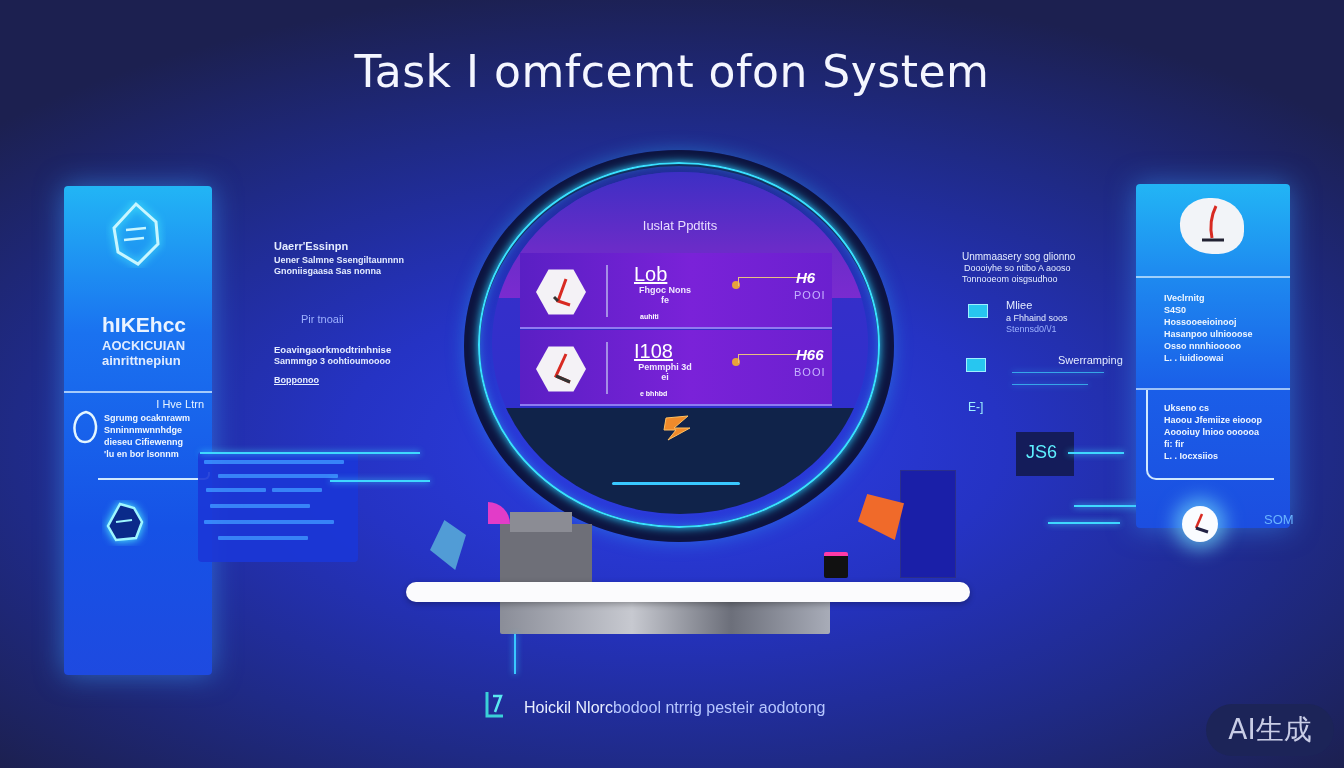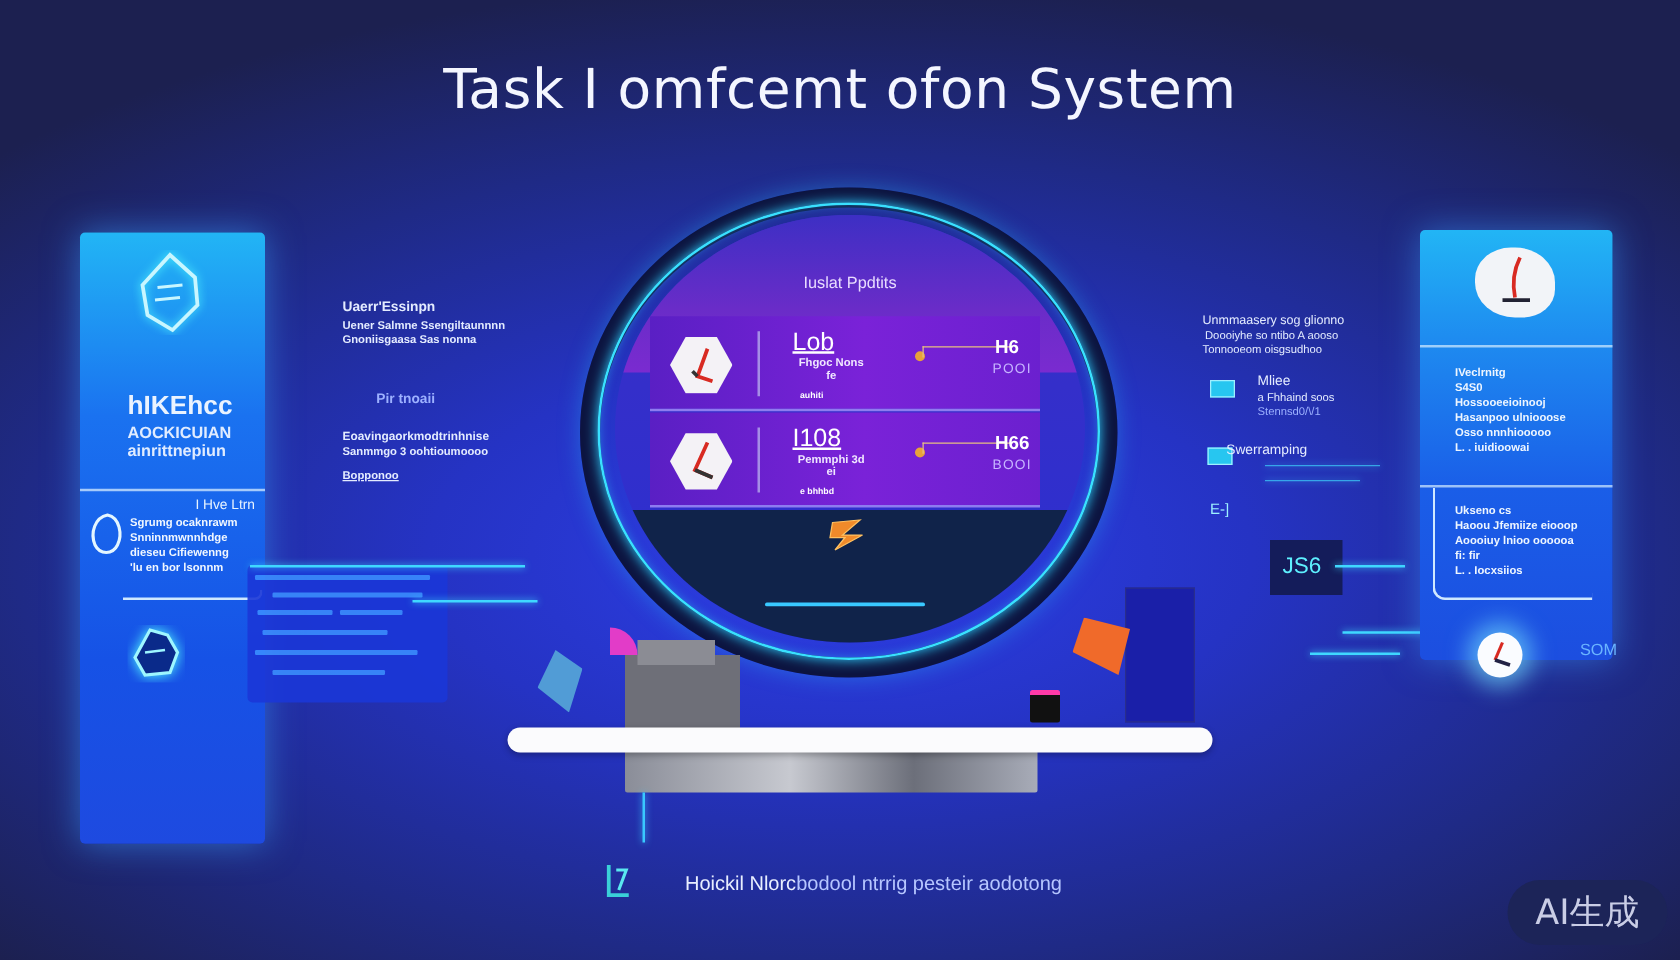--- a/index.html
+++ b/index.html
@@ -31,21 +31,21 @@
   .lp-divider { position: absolute; left: 0; right: 0; top: 205px; height: 2px; background: #d6ecff; opacity: .75; }
   .lp-tag { position: absolute; right: 8px; top: 212px; font-size: 11px; color: #e8f4ff; }
   .lp-icon-mid { position: absolute; left: 6px; top: 222px; width: 32px; height: 40px; }
   .lp-text { position: absolute; left: 40px; top: 226px; font-size: 9px; color: #f0f7ff; line-height: 12px; width: 104px; font-weight: bold; }
   .lp-text div { white-space: nowrap; overflow: hidden; }
   .lp-bracket { position: absolute; left: 34px; top: 286px; width: 112px; height: 8px; border-bottom: 2px solid #cfe8ff; border-right: 2px solid #cfe8ff; border-radius: 0 0 6px 0; }
   .lp-icon-bot { position: absolute; left: 38px; top: 314px; width: 46px; height: 46px; }
 
   
   .lfloat { position: absolute; left: 274px; color: #e4ecff; font-size: 10px; line-height: 11px; font-weight: bold; }
-  .lfloat.dim { color: #9db1ff; font-weight: bold; padding-left: 27px; }
+  .lfloat.dim { color: #9db1ff; font-weight: normal; padding-left: 27px; }
 
   
   .code-block {
     position: absolute; left: 198px; top: 452px; width: 160px; height: 110px;
     background: #1b37d8; border-radius: 4px; opacity: .9;
   }
   .code-line { position: absolute; height: 4px; background: #3a8cff; border-radius: 1px; }
 
   
   .ring-outer {
@@ -82,21 +82,21 @@
     position: absolute; left: 16px; top: 14px; width: 50px; height: 50px;
     background: #f4f2f6;
     clip-path: polygon(25% 5%, 75% 5%, 100% 50%, 75% 95%, 25% 95%, 0% 50%);
   }
   .row-vline { position: absolute; left: 86px; top: 12px; width: 2px; height: 52px; background: #a58ee6; }
   .row-big { position: absolute; left: 114px; top: 10px; font-size: 20px; color: #fff; text-decoration: underline; }
   .row-small { position: absolute; left: 100px; top: 32px; font-size: 9px; color: #f0e8ff; line-height: 10px; font-weight: bold; width: 90px; text-align: center; }
   .row-tiny { position: absolute; left: 120px; top: 60px; font-size: 7px; color: #fff; font-weight: bold; }
   .row-dot { position: absolute; left: 212px; top: 28px; width: 8px; height: 8px; border-radius: 50%; background: #e8a23a; }
   .row-leader { position: absolute; left: 218px; top: 24px; width: 72px; height: 9px; border-left: 1px solid #e8c080; border-top: 1px solid #e8c080; }
-  .row-val { position: absolute; left: 276px; top: 16px; font-size: 15px; font-weight: bold; color: #fff; }
+  .row-val { position: absolute; left: 276px; top: 16px; font-size: 15px; font-weight: bold; color: #fff; font-style: italic; }
   .row-sub { position: absolute; left: 274px; top: 36px; font-size: 11px; color: #c6b3ff; letter-spacing: 1px; }
   .ci-foot {
     position: absolute; left: 0; right: 0; top: 236px; height: 110px;
     background: #10234a;
   }
   .foot-logo { position: absolute; left: 168px; top: 6px; width: 36px; height: 28px; }
   .foot-label { position: absolute; left: 0; right: 0; top: 38px; text-align: center; font-size: 15px; color: #5de6e8; text-shadow: 0 0 6px #1fb8c8; }
   .foot-arc { position: absolute; left: 120px; top: 74px; width: 128px; height: 3px; background: #39c8ff; border-radius: 2px; }
 
   
@@ -128,21 +128,21 @@
   .crystal { position: absolute; left: 430px; top: 520px; width: 36px; height: 50px; background: #5db6d9; clip-path: polygon(40% 0,100% 30%,70% 100%,0 60%); opacity: .8; }
   .orange-gem { position: absolute; left: 858px; top: 494px; width: 46px; height: 46px; background: #f06a2a; clip-path: polygon(20% 0,100% 20%,80% 100%,0 60%); }
   .dark-panel { position: absolute; left: 900px; top: 470px; width: 56px; height: 108px; background: #1a1fa8; border: 1px solid #2a2e8c; }
   .jar { position: absolute; left: 824px; top: 552px; width: 24px; height: 26px; background: #111; border-top: 4px solid #ff3aa8; border-radius: 2px; }
 
   .stem { position: absolute; left: 514px; top: 634px; width: 2px; height: 40px; background: #39c8ff; box-shadow: 0 0 6px #39c8ff; }
 
   
   .caption-icon { position: absolute; left: 483px; top: 688px; width: 24px; height: 34px; }
   .caption { position: absolute; left: 524px; top: 699px; font-size: 16px; color: #b6c6ff; }
-  .caption .hl { color: #e8eeff; margin-left: 24px; }
+  .caption .hl { color: #e8eeff; }
 
   .ai-badge {
     position: absolute; left: 1206px; top: 704px; width: 128px; height: 52px;
     border-radius: 26px; background: #1c2458;
     display: flex; align-items: center; justify-content: center;
     font-size: 28px; color: #c9cde6;
     font-family: "DejaVu Sans", sans-serif;
   }
 
   .cyan-trace { position: absolute; background: #3fd8ff; box-shadow: 0 0 6px #3fd8ff; }
@@ -260,21 +260,21 @@
 <div class="rfloat" style="left:962px;top:251px;font-size:10px;">Unmmaasery sog glionno</div>
 <div class="rfloat" style="left:964px;top:263px;font-size:9px;">Doooiyhe so ntibo A aooso</div>
 <div class="rfloat" style="left:962px;top:274px;font-size:9px;">Tonnooeom oisgsudhoo</div>
 
 <div class="rsq" style="left:968px;top:304px;"></div>
 <div class="rfloat" style="left:1006px;top:300px;font-size:11px;">Mliee</div>
 <div class="rfloat" style="left:1006px;top:313px;font-size:9px;">a Fhhaind soos</div>
 <div class="rfloat" style="left:1006px;top:324px;font-size:9px;color:#9db1ff;">Stennsd0/\/1</div>
 
 <div class="rsq" style="left:966px;top:358px;"></div>
-<div class="rfloat" style="left:981px;top:355px;font-size:11px;">Swerramping</div>
+<div class="rfloat" style="left:1058px;top:355px;font-size:11px;">Swerramping</div>
 <div class="cyan-trace" style="left:1012px;top:372px;width:92px;height:1px;opacity:.7;"></div>
 <div class="cyan-trace" style="left:1012px;top:384px;width:76px;height:1px;opacity:.7;"></div>
 
 <div class="rfloat" style="left:968px;top:402px;font-size:12px;color:#9ef0ff;">E-]</div>
 
 <div style="position:absolute;left:1016px;top:432px;width:58px;height:44px;background:#141c5a;">
   <div style="position:absolute;left:10px;top:10px;font-size:18px;color:#5ef0ff;">JS6</div>
 </div>
 <div class="cyan-trace" style="left:1068px;top:452px;width:56px;height:2px;"></div>
 <div class="cyan-trace" style="left:1074px;top:505px;width:72px;height:2px;"></div>

